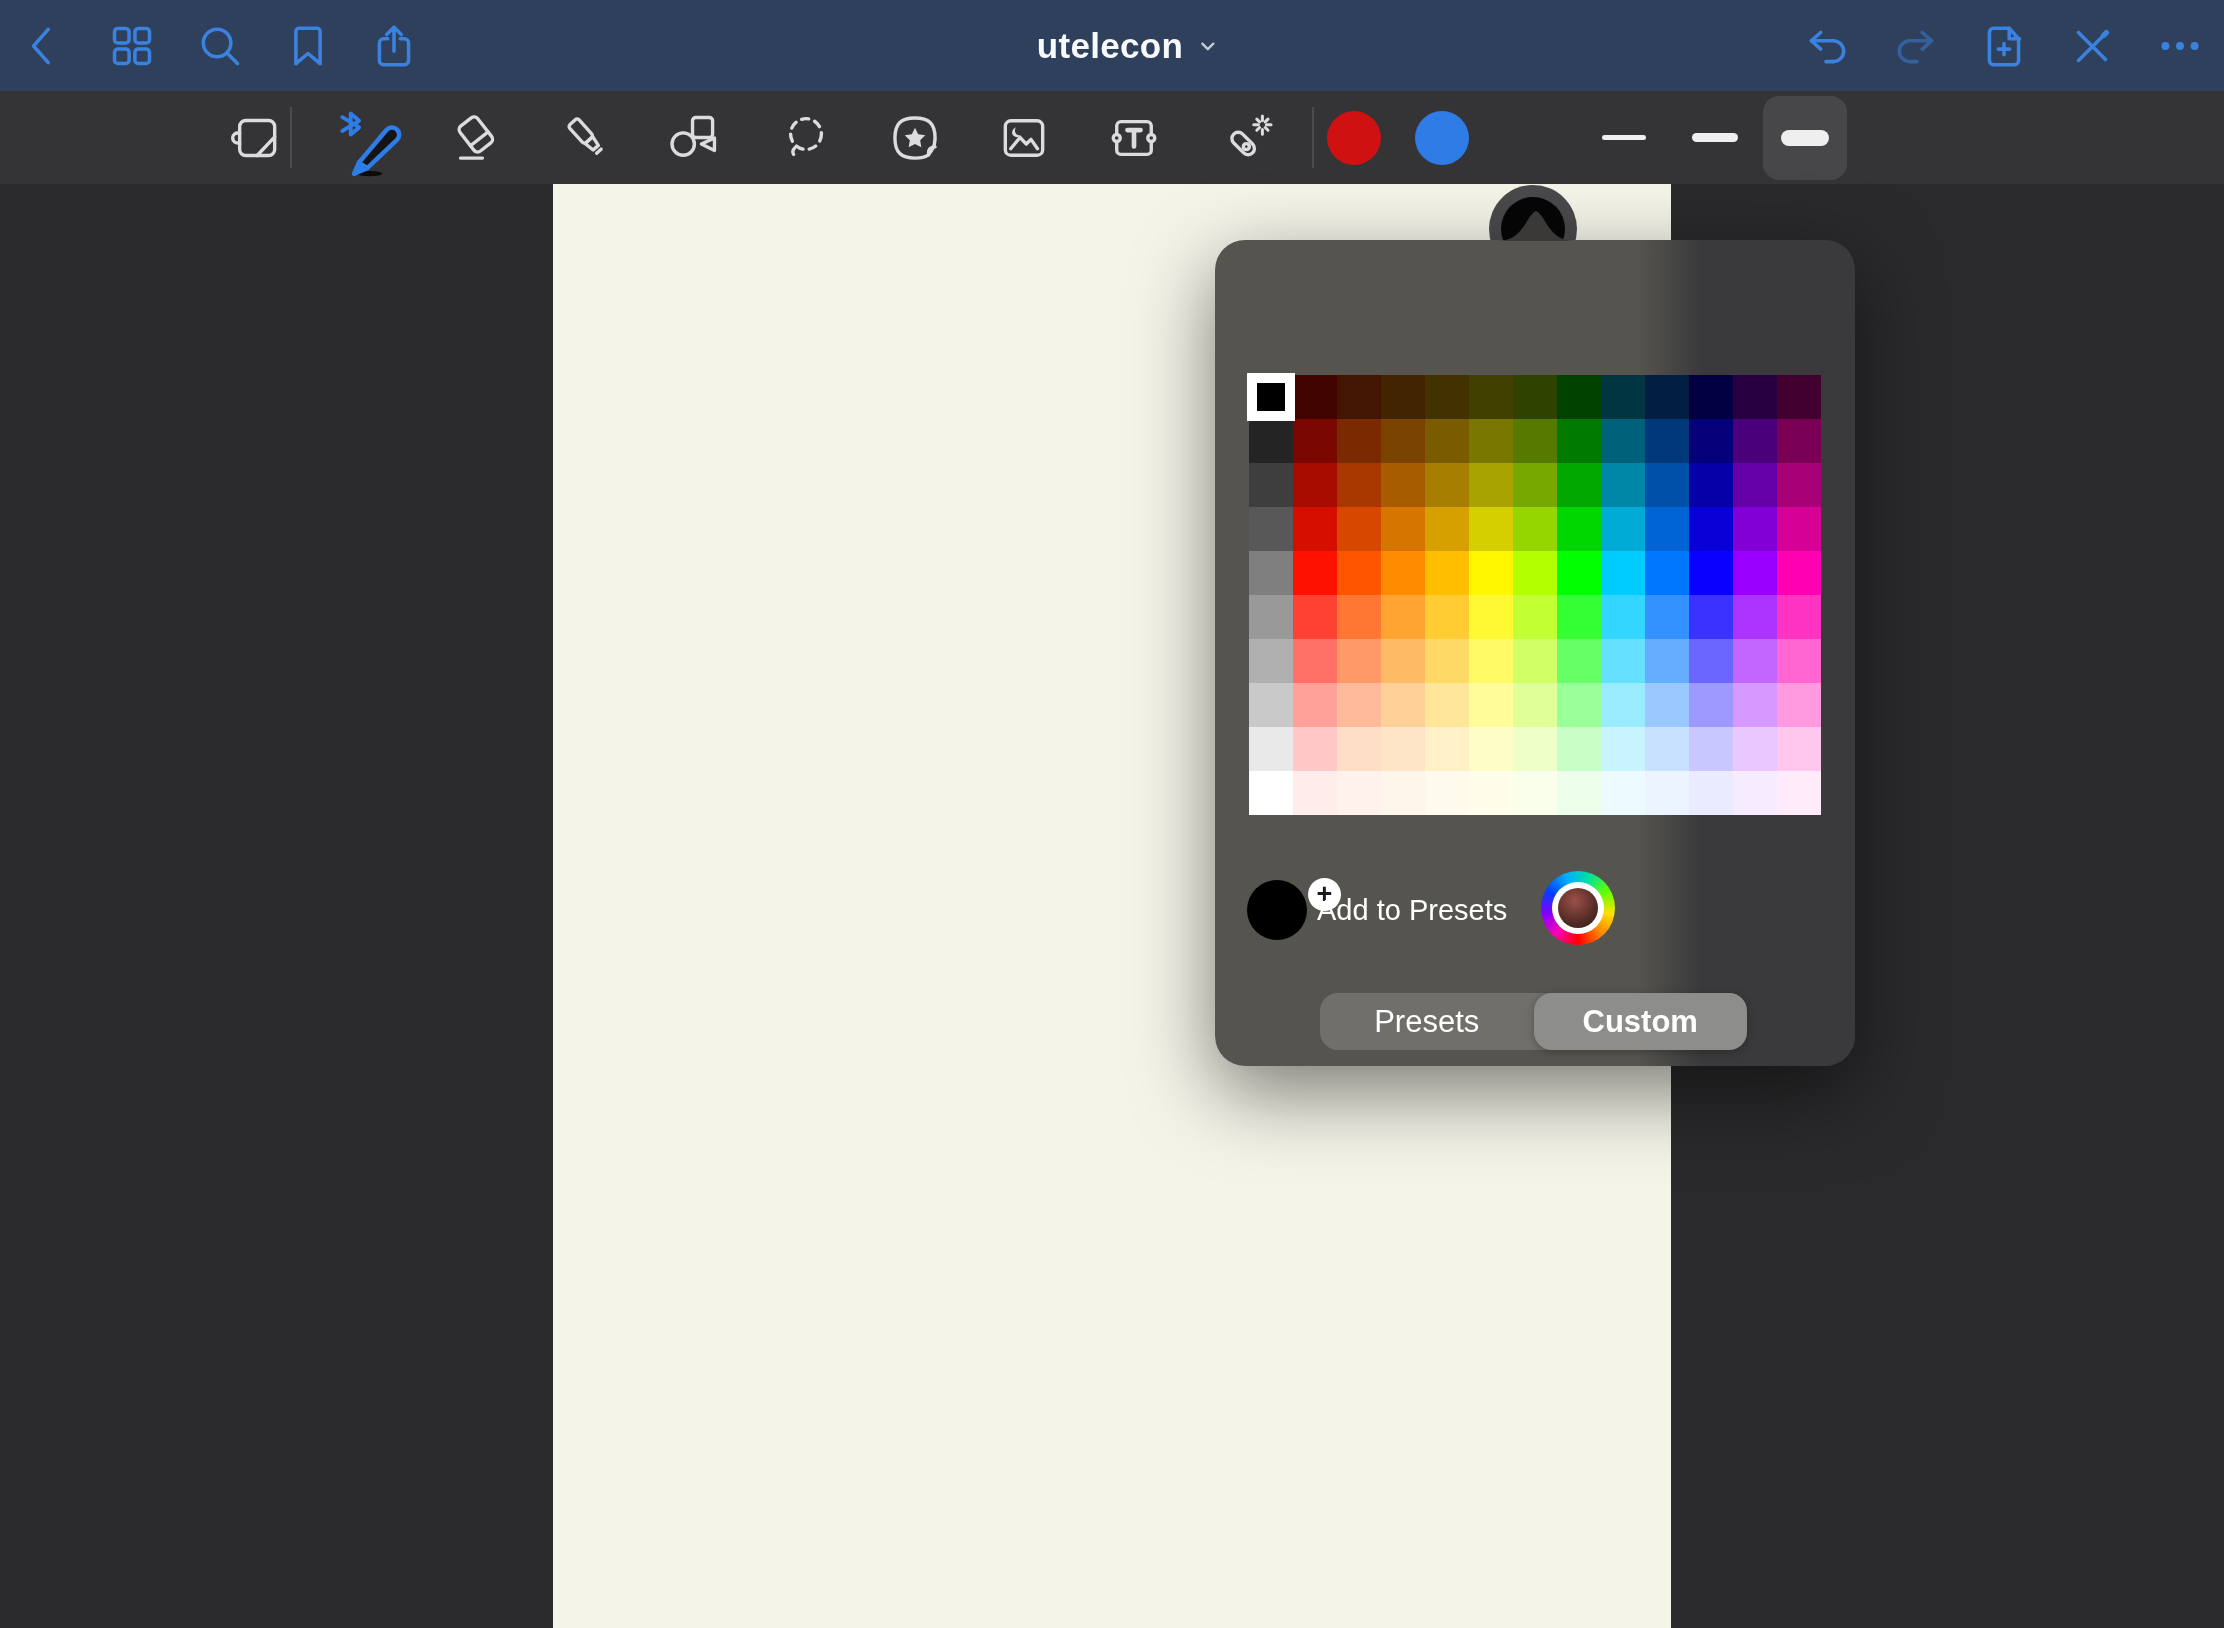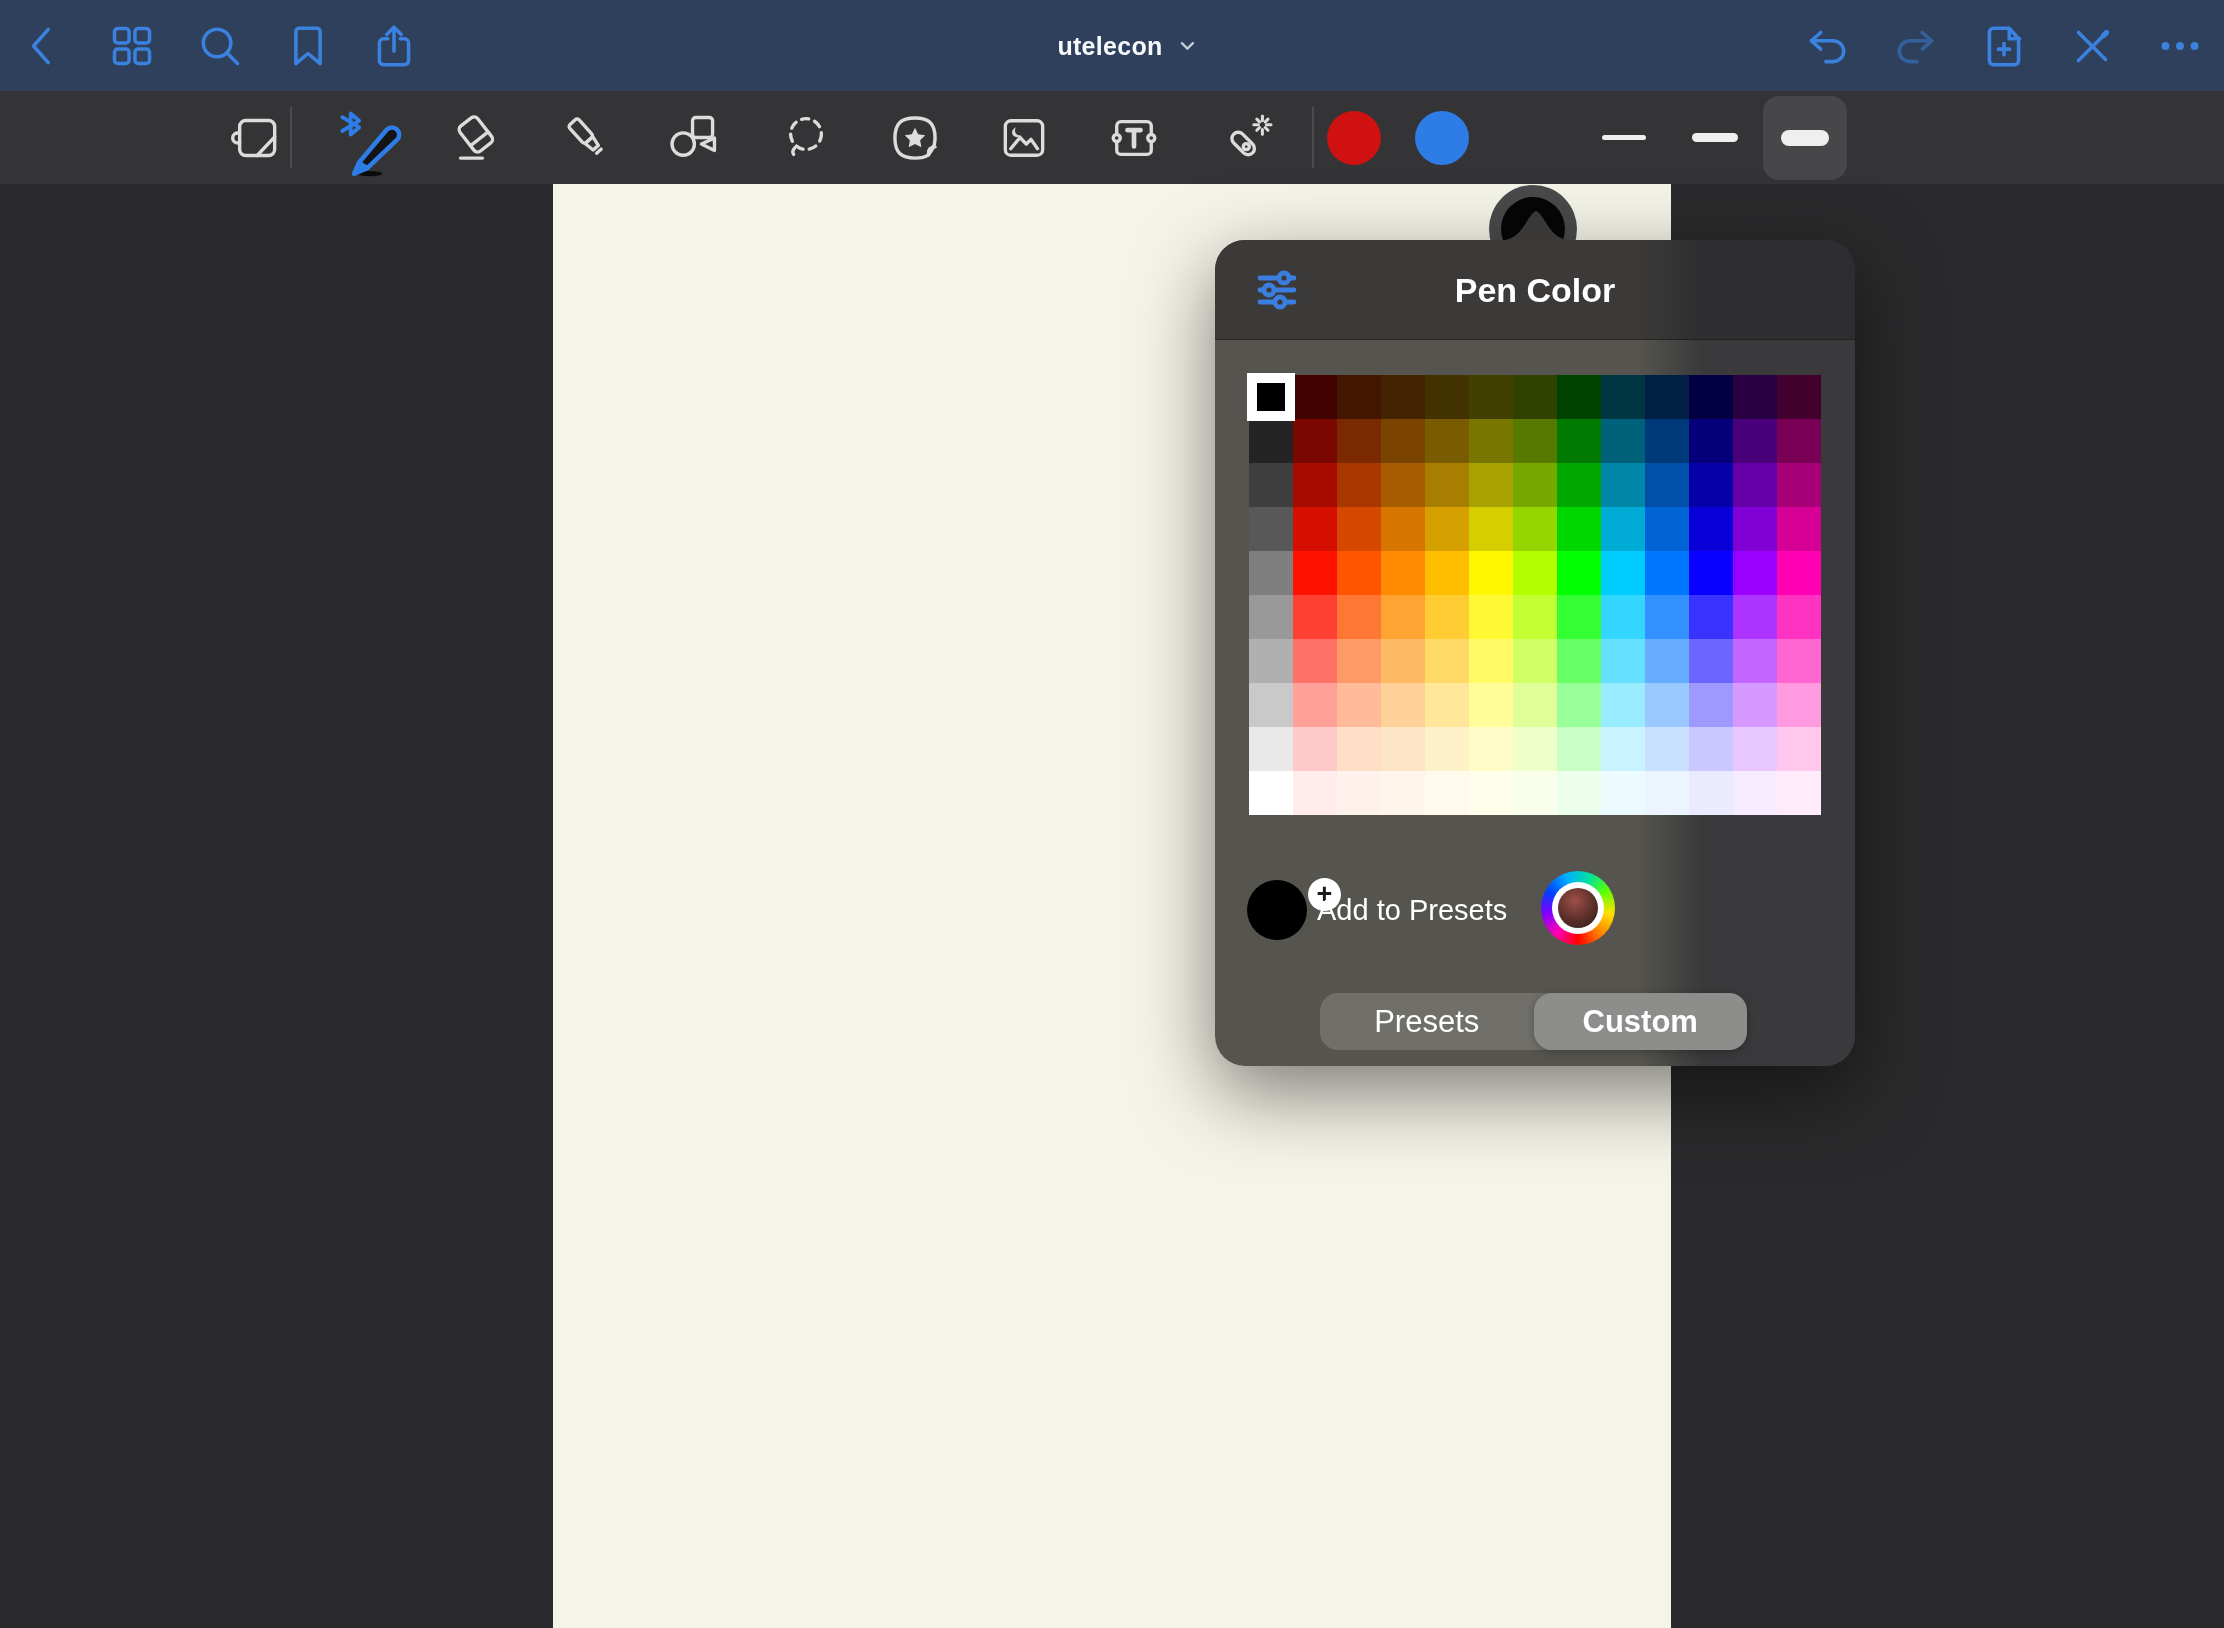--- a/index.html
+++ b/index.html
@@ -9,21 +9,21 @@
   #app { position:relative; width:2224px; height:1628px; }
 
   
   #navbar { left:0; top:0; width:2224px; height:91px; background:#2e405b; z-index:5; }
   .nav-ic { position:absolute; top:50%; transform:translate(-50%,-50%); width:50px; height:50px;
             color:#3b82e0; cursor:pointer; }
   .nav-ic svg { width:100%; height:100%; stroke:currentColor; fill:none;
                 stroke-width:1.7; stroke-linecap:round; stroke-linejoin:round; }
   #doc-title { position:absolute; left:1128px; top:50%; transform:translate(-50%,-50%);
                display:flex; align-items:center; gap:14px; color:#f7f9fc; }
-  #doc-title .t { font-size:25px; font-weight:700; letter-spacing:.3px; }
+  #doc-title .t { font-size:35px; font-weight:700; letter-spacing:.3px; }
   #doc-title svg { width:22px; height:22px; stroke:#c3cad6; fill:none; stroke-width:2.6;
                    stroke-linecap:round; stroke-linejoin:round; }
   .dim { opacity:.5; }
 
   
   #toolbar { left:0; top:91px; width:2224px; height:93px; background:#343437; z-index:5; }
   .tool { position:absolute; top:50%; transform:translate(-50%,-50%); width:56px; height:56px;
           color:#dcdcdc; cursor:pointer; }
   .tool svg { width:100%; height:100%; stroke:currentColor; fill:none; stroke-width:1.45;
               stroke-linecap:round; stroke-linejoin:round; }
@@ -299,31 +299,20 @@
     </div>
   </div>
 
   <div id="paper" class="abs" style="background: rgb(244, 244, 233);"></div>
 
   <div id="popover" class="abs">
     <svg id="popover-arrow" viewBox="0 0 80 32">
       <path d="M0 32 C14 32 22 27 30 14 C34 7 37 3 40 2 C43 3 46 7 50 14 C58 27 66 32 80 32 Z" fill="#3a3938"></path>
     </svg>
 
-    <div id="pop-header">
-      <div id="sliders-btn">
-        <svg viewBox="0 0 24 24">
-          <path d="M3.5 6 H20.5 M3.5 12 H20.5 M3.5 18 H20.5"></path>
-          <circle cx="15.5" cy="6" r="2.5"></circle>
-          <circle cx="8" cy="12" r="2.5"></circle>
-          <circle cx="13.5" cy="18" r="2.5"></circle>
-        </svg>
-      </div>
-      <div id="pop-title">Pen Color</div>
-    </div>
 
     <div id="color-grid">
         <div class="cell sel" style="background: rgb(0, 0, 0);"></div>
         <div class="cell" style="background: rgb(66, 4, 0);"></div>
         <div class="cell" style="background: rgb(66, 22, 0);"></div>
         <div class="cell" style="background: rgb(66, 36, 0);"></div>
         <div class="cell" style="background: rgb(66, 50, 0);"></div>
         <div class="cell" style="background: rgb(66, 64, 0);"></div>
         <div class="cell" style="background: rgb(47, 66, 0);"></div>
         <div class="cell" style="background: rgb(0, 66, 0);"></div>

